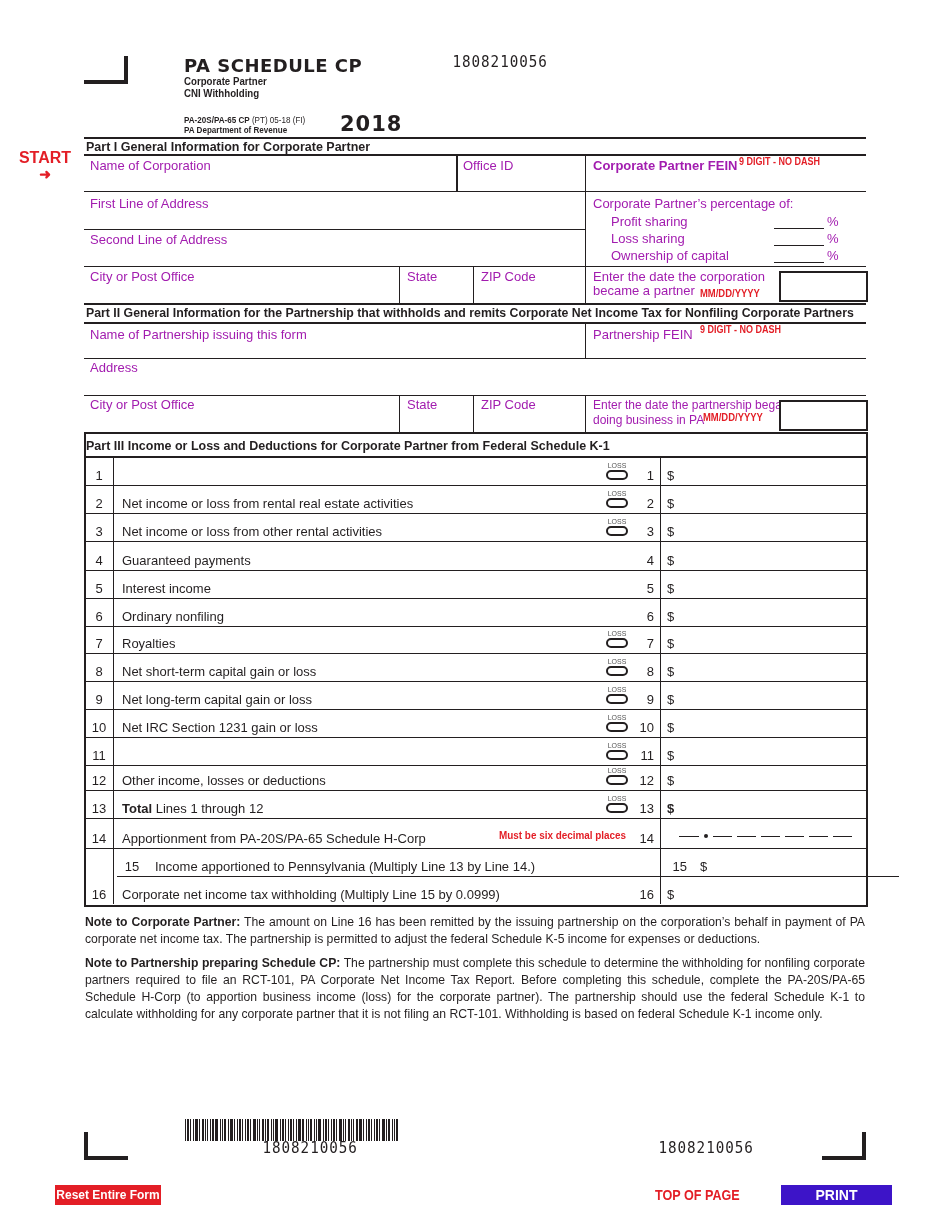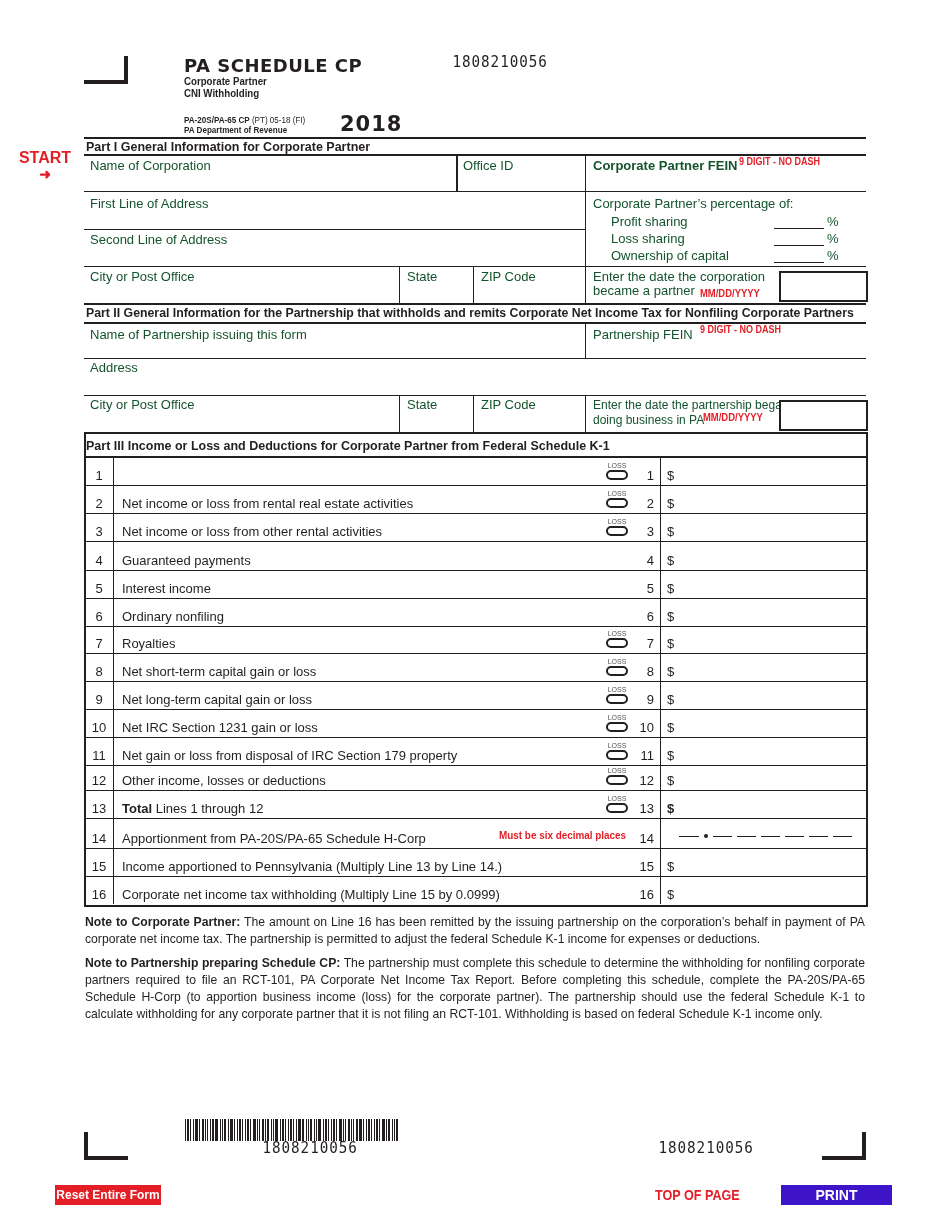--- a/index.html
+++ b/index.html
@@ -8,21 +8,21 @@
   .abs { position:absolute; }
   .corner { position:absolute; border-color:#231f20; border-style:solid; }
   .title { font-family:"DejaVu Sans", sans-serif; font-weight:bold; font-size:18px; letter-spacing:0.5px; }
   .sub { font-size:11px; font-weight:bold; line-height:12px; transform:scaleX(0.88); transform-origin:left; }
   .formid { font-size:9.5px; line-height:10px; transform:scaleX(0.85); transform-origin:left; }
   .year { font-family:"DejaVu Sans", sans-serif; font-weight:bold; font-size:21px; letter-spacing:1px; }
   .ocr { font-family:"DejaVu Sans Mono", monospace; font-size:15px; letter-spacing:1px; transform:scaleX(0.95); }
   .hline { position:absolute; height:0; border-top:1px solid #231f20; }
   .vline { position:absolute; width:0; border-left:1px solid #231f20; }
   .thick { border-top-width:2px; }
-  .lbl { position:absolute; font-size:13px; color:#14532d; white-space:nowrap; }
+  .lbl { position:absolute; font-size:13px; color:#a21caf; white-space:nowrap; }
   .red { color:#e31e26; font-weight:bold; }
   .redsm { position:absolute; color:#e31e26; font-weight:bold; font-size:10px; transform:scaleX(0.9); transform-origin:left; white-space:nowrap; }
   .part { position:absolute; font-size:12.5px; font-weight:bold; white-space:nowrap; }
   .datebox { position:absolute; border:2px solid #231f20; background:#fff; }
   .pctline { position:absolute; border-top:1px solid #231f20; width:50px; }
   .row { position:absolute; left:84px; width:782px; }
   .rownum { position:absolute; left:0; width:30px; text-align:center; font-size:13px; }
   .rowlbl { position:absolute; left:38px; font-size:13px; white-space:nowrap; }
   .rowref { position:absolute; right:210px; font-size:13px; text-align:right; }
   .dollar { position:absolute; left:583px; font-size:13px; }
@@ -208,21 +208,20 @@
       <div class="rowlbl" style="top:11px"><span>Net IRC Section 1231 gain or loss</span></div>
       <div class="loss" style="top:5px">
         <div class="t">LOSS</div>
         <div class="o"></div>
       </div>
       <div class="rowref" style="top:11px;right:212px">10</div>
       <div class="dollar" style="top:11px;">$</div>
     </div>
     <div class="row" style="top: 737px; height: 28px; border-bottom: 1px solid rgb(35, 31, 32);">
       <div class="rownum" style="top:11px">11</div>
-      <div class="rowlbl" style="top:11px"><span>Net gain or loss from disposal of IRC Section 179 property</span></div>
       <div class="loss" style="top:5px">
         <div class="t">LOSS</div>
         <div class="o"></div>
       </div>
       <div class="rowref" style="top:11px;right:212px">11</div>
       <div class="dollar" style="top:11px;">$</div>
     </div>
     <div class="row" style="top: 765px; height: 25px; border-bottom: 1px solid rgb(35, 31, 32);">
       <div class="rownum" style="top:8px">12</div>
       <div class="rowlbl" style="top:8px"><span>Other income, losses or deductions</span></div>
@@ -252,36 +251,36 @@
         <span style="display:inline-block;width:20px;border-top:1.5px solid #231f20"></span>
         <span style="display:inline-block;width:4px;height:4px;border-radius:50%;background:#231f20"></span>
         <span style="display:inline-block;width:19px;border-top:1.5px solid #231f20"></span>
         <span style="display:inline-block;width:19px;border-top:1.5px solid #231f20"></span>
         <span style="display:inline-block;width:19px;border-top:1.5px solid #231f20"></span>
         <span style="display:inline-block;width:19px;border-top:1.5px solid #231f20"></span>
         <span style="display:inline-block;width:19px;border-top:1.5px solid #231f20"></span>
         <span style="display:inline-block;width:19px;border-top:1.5px solid #231f20"></span>
       </div>
     </div>
-    <div class="row" style="top: 848px; height: 28px; border-bottom: 1px solid rgb(35, 31, 32);">
+    <div class="row" style="top: 848px; height: 28px; border-bottom: 1px solid rgb(35, 31, 32); margin-left: 33px;">
       <div class="rownum" style="top:11px">15</div>
       <div class="rowlbl" style="top:11px"><span>Income apportioned to Pennsylvania (Multiply Line 13 by Line 14.)</span></div>
       <div class="rowref" style="top:11px;right:212px">15</div>
       <div class="dollar" style="top:11px;">$</div>
     </div>
     <div class="row" style="top: 876px; height: 28px;">
       <div class="rownum" style="top:11px">16</div>
       <div class="rowlbl" style="top:11px"><span>Corporate net income tax withholding  (Multiply Line 15 by 0.0999)</span></div>
       <div class="rowref" style="top:11px;right:212px">16</div>
       <div class="dollar" style="top:11px;">$</div>
     </div>
   </div>
 
 <div class="note" style="top:914px;">
-  <b>Note to Corporate Partner:</b><span> The amount on Line 16 has been remitted by the issuing partnership on the corporation’s behalf in payment of PA corporate net income tax. The partnership is permitted to adjust the federal Schedule K-1 income for expenses or deductions.</span>
+  <b>Note to Corporate Partner:</b><span> The amount on Line 16 has been remitted by the issuing partnership on the corporation’s behalf in payment of PA corporate net income tax. The partnership is permitted to adjust the federal Schedule K-5 income for expenses or deductions.</span>
 </div>
 <div class="note" style="top:955px;">
   <b>Note to Partnership preparing Schedule CP:</b><span> The partnership must complete this schedule to determine the withholding for nonfiling corporate partners required to file an RCT-101, PA Corporate Net Income Tax Report. Before completing this schedule, complete the PA-20S/PA-65 Schedule H-Corp (to apportion business income (loss) for the corporate partner). The partnership should use the federal Schedule K-1 to calculate withholding for any corporate partner that it is not filing an RCT-101. Withholding is based on federal Schedule K-1 income only.</span>
 </div>
 
 <div class="barcode" id="barcode" style="left:185px;top:1119px;">
     <span style="width: 1px; margin-right: 1px;"></span>
     <span style="width: 2px; margin-right: 1px;"></span>
     <span style="width: 1px; margin-right: 2px;"></span>
     <span style="width: 1px; margin-right: 1px;"></span>

